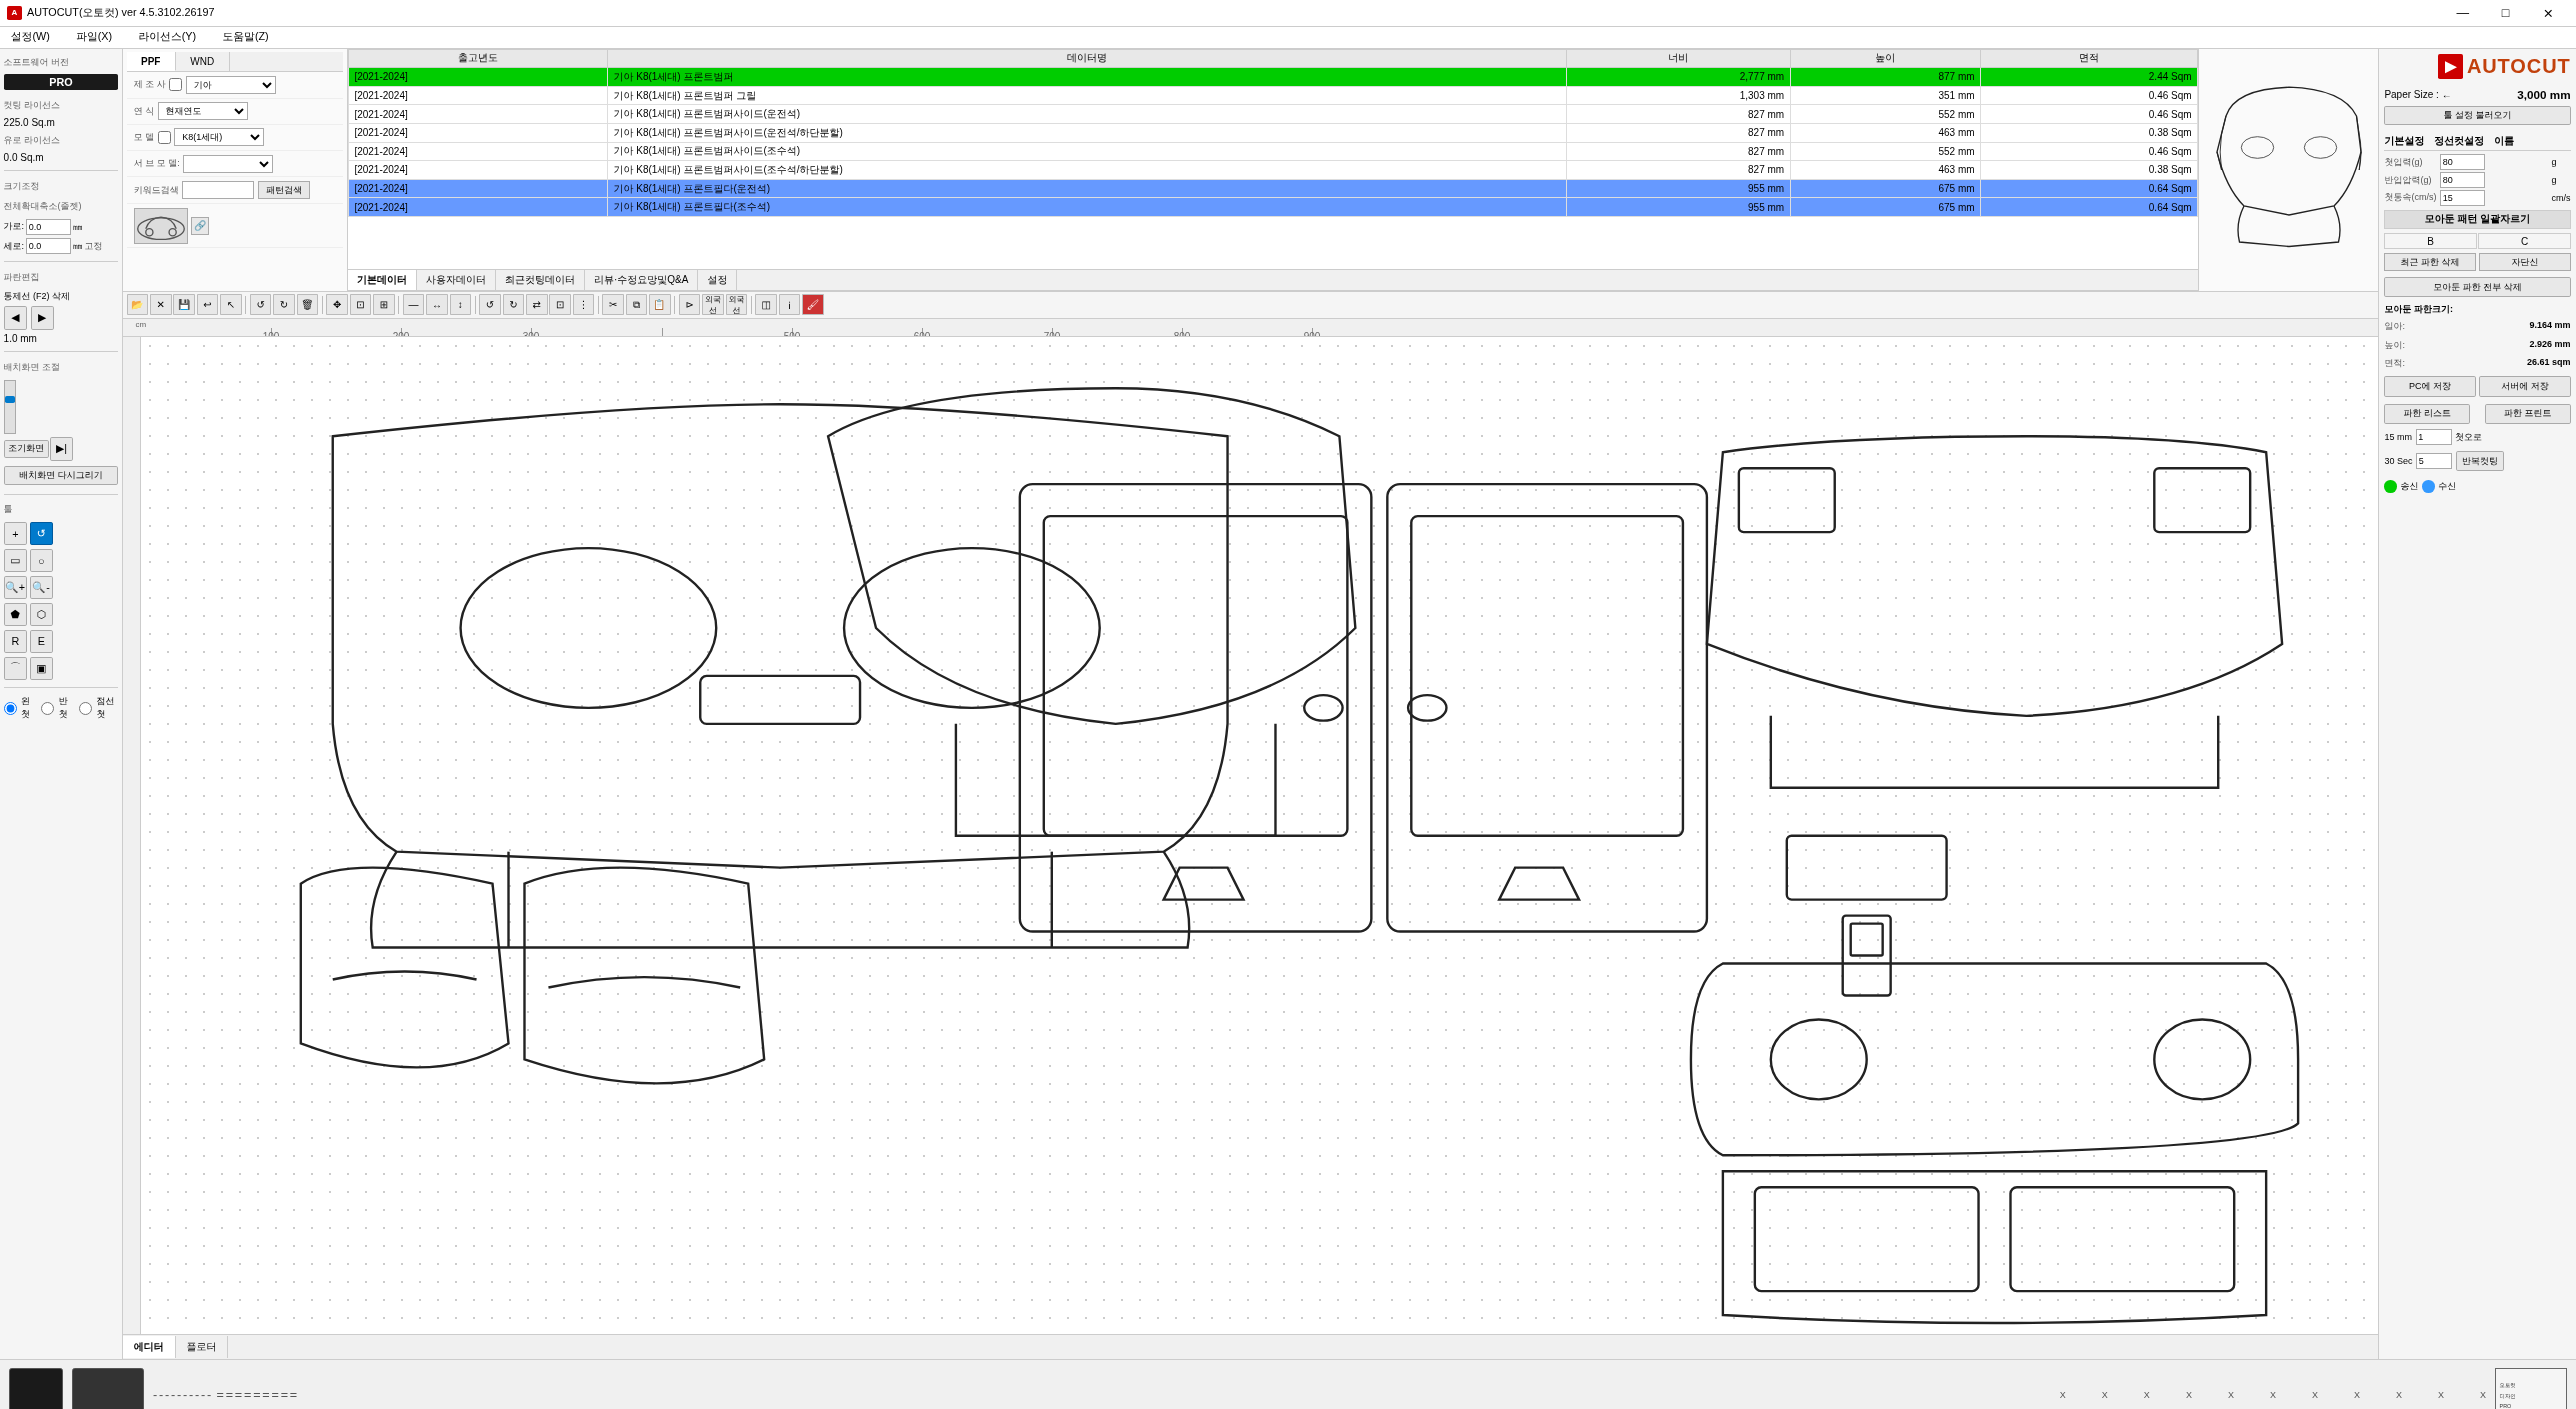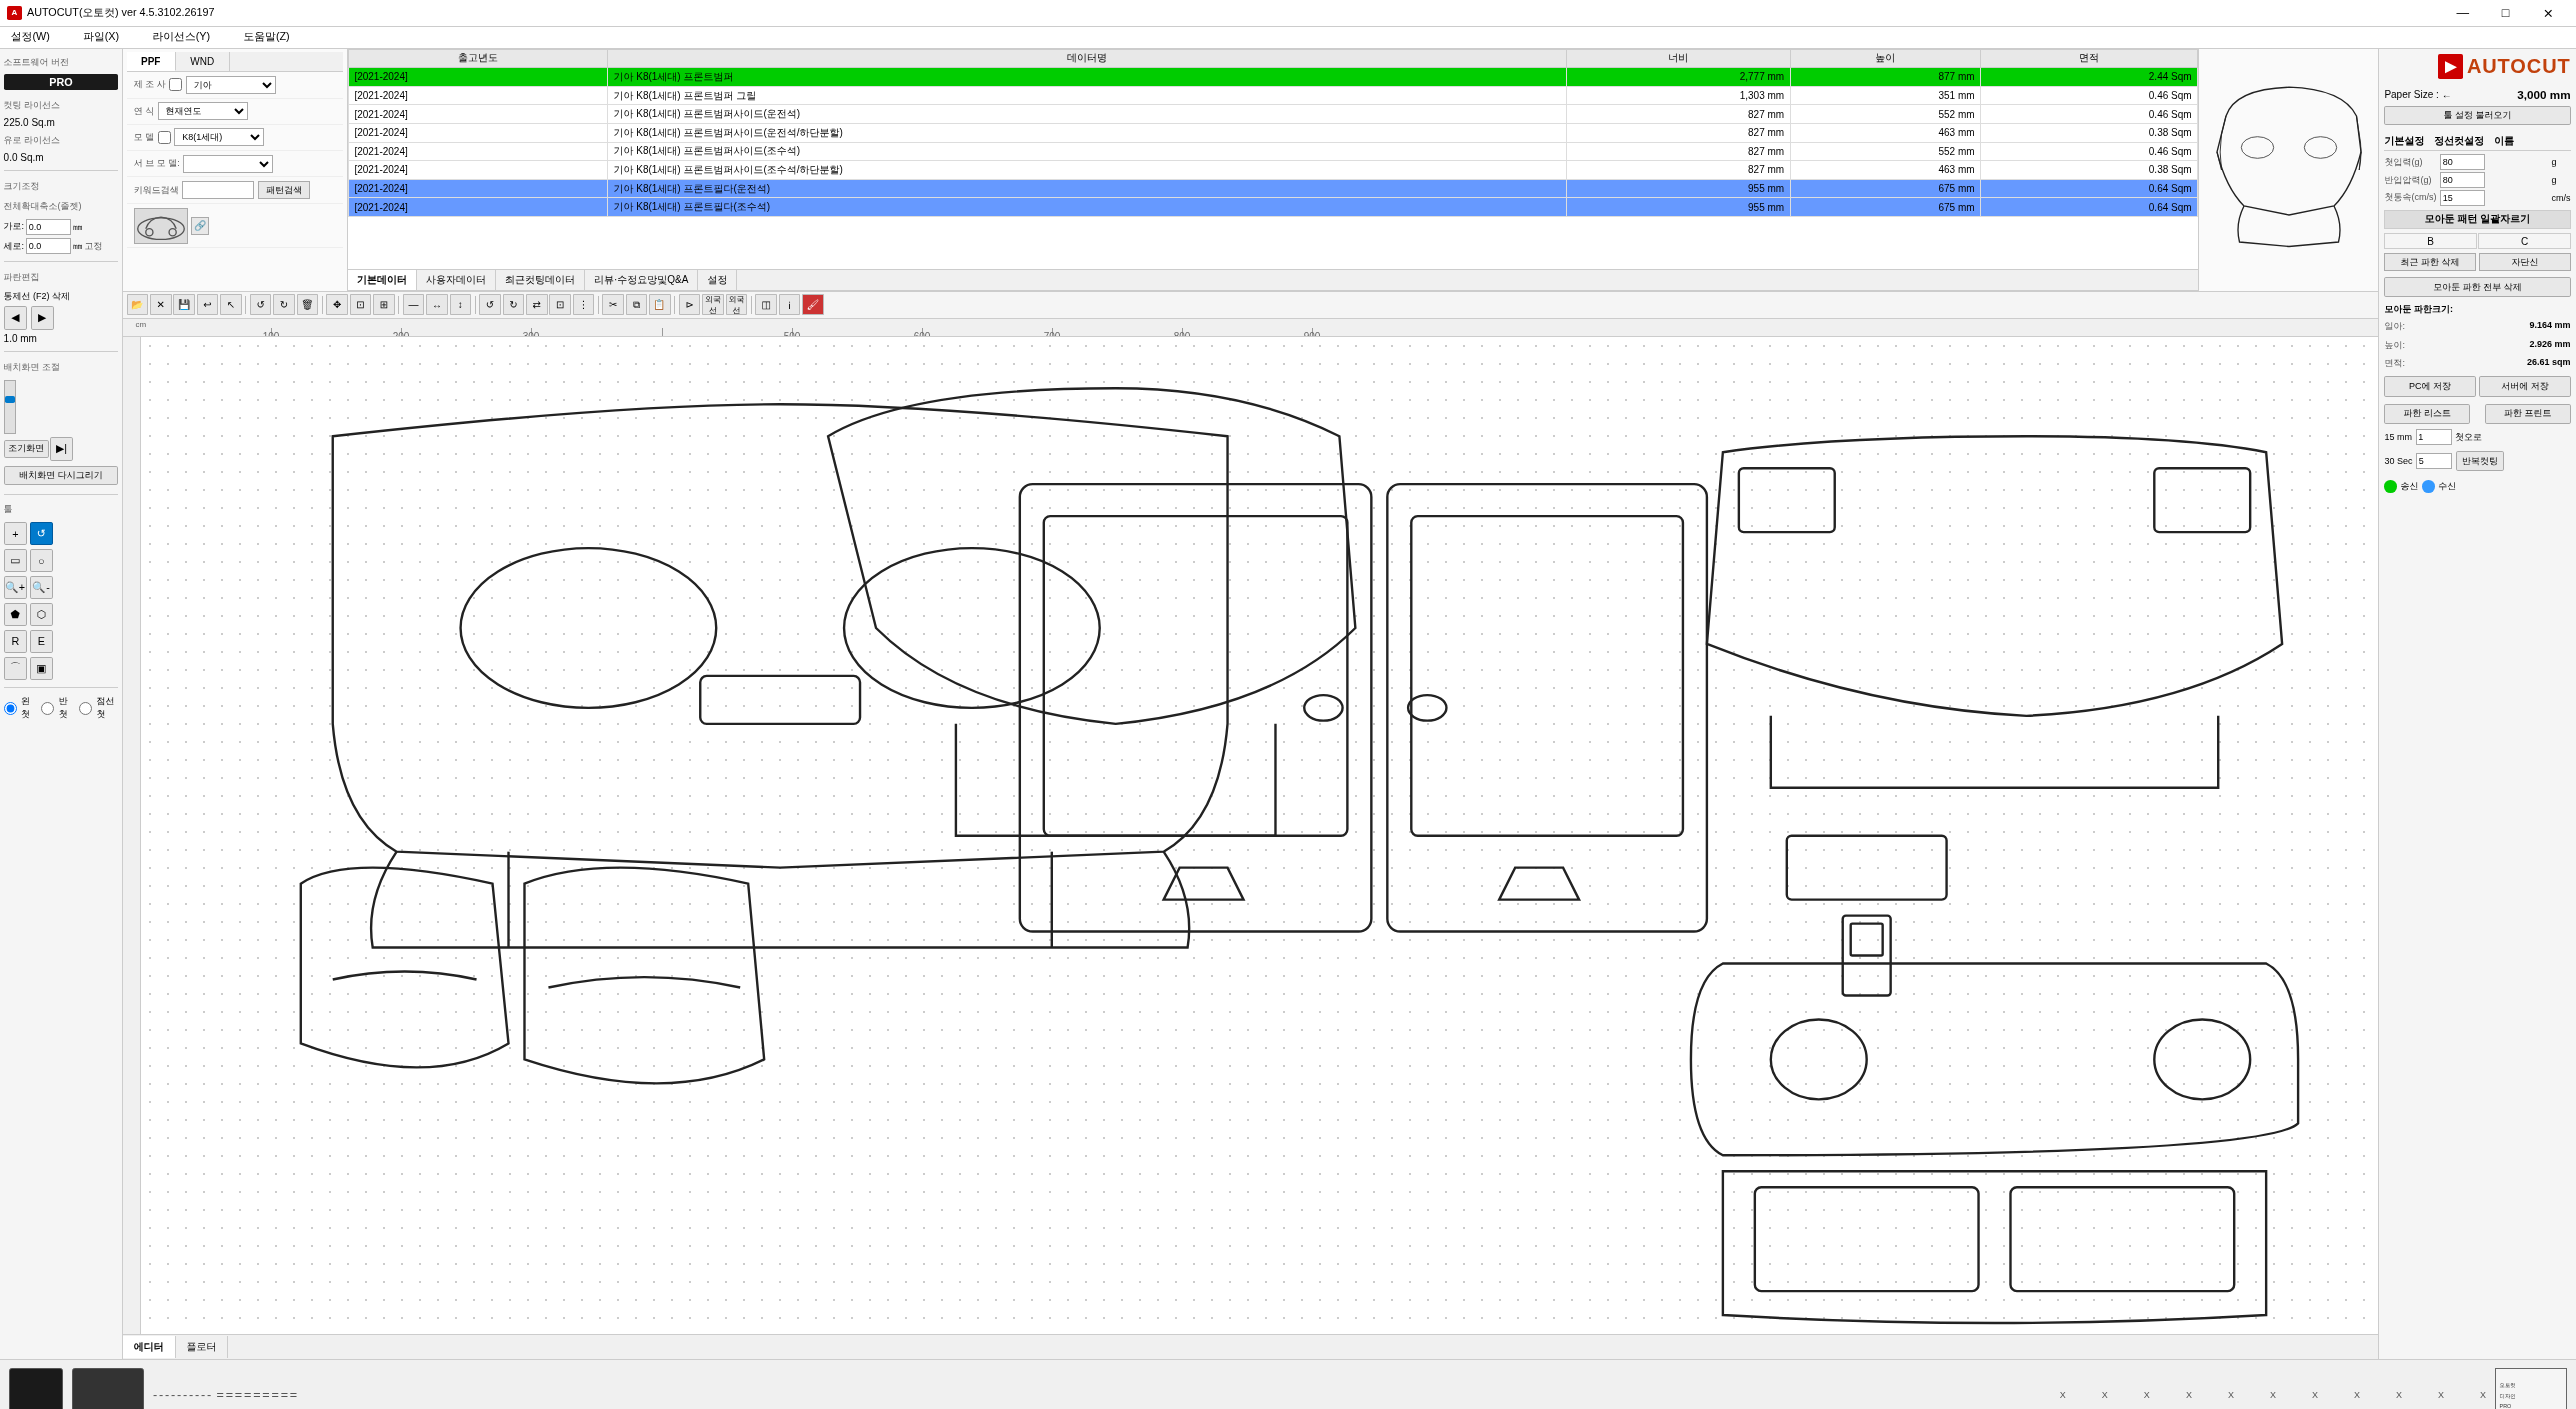--- a/index.html
+++ b/index.html
@@ -58,21 +58,21 @@
     }
 
     
     .menu-bar {
       height: 21.6px;
       background: #fff;
       border-bottom: 0.9px solid #ccc;
       display: flex;
       align-items: center;
       padding: 0 3.6px;
-      gap: 19px;
+      gap: 12px;
     }
     .menu-item {
       padding: 1.8px 7.2px;
       cursor: pointer;
       font-size: 10.8px;
     }
 
     
     .main-layout {
       display: flex;

